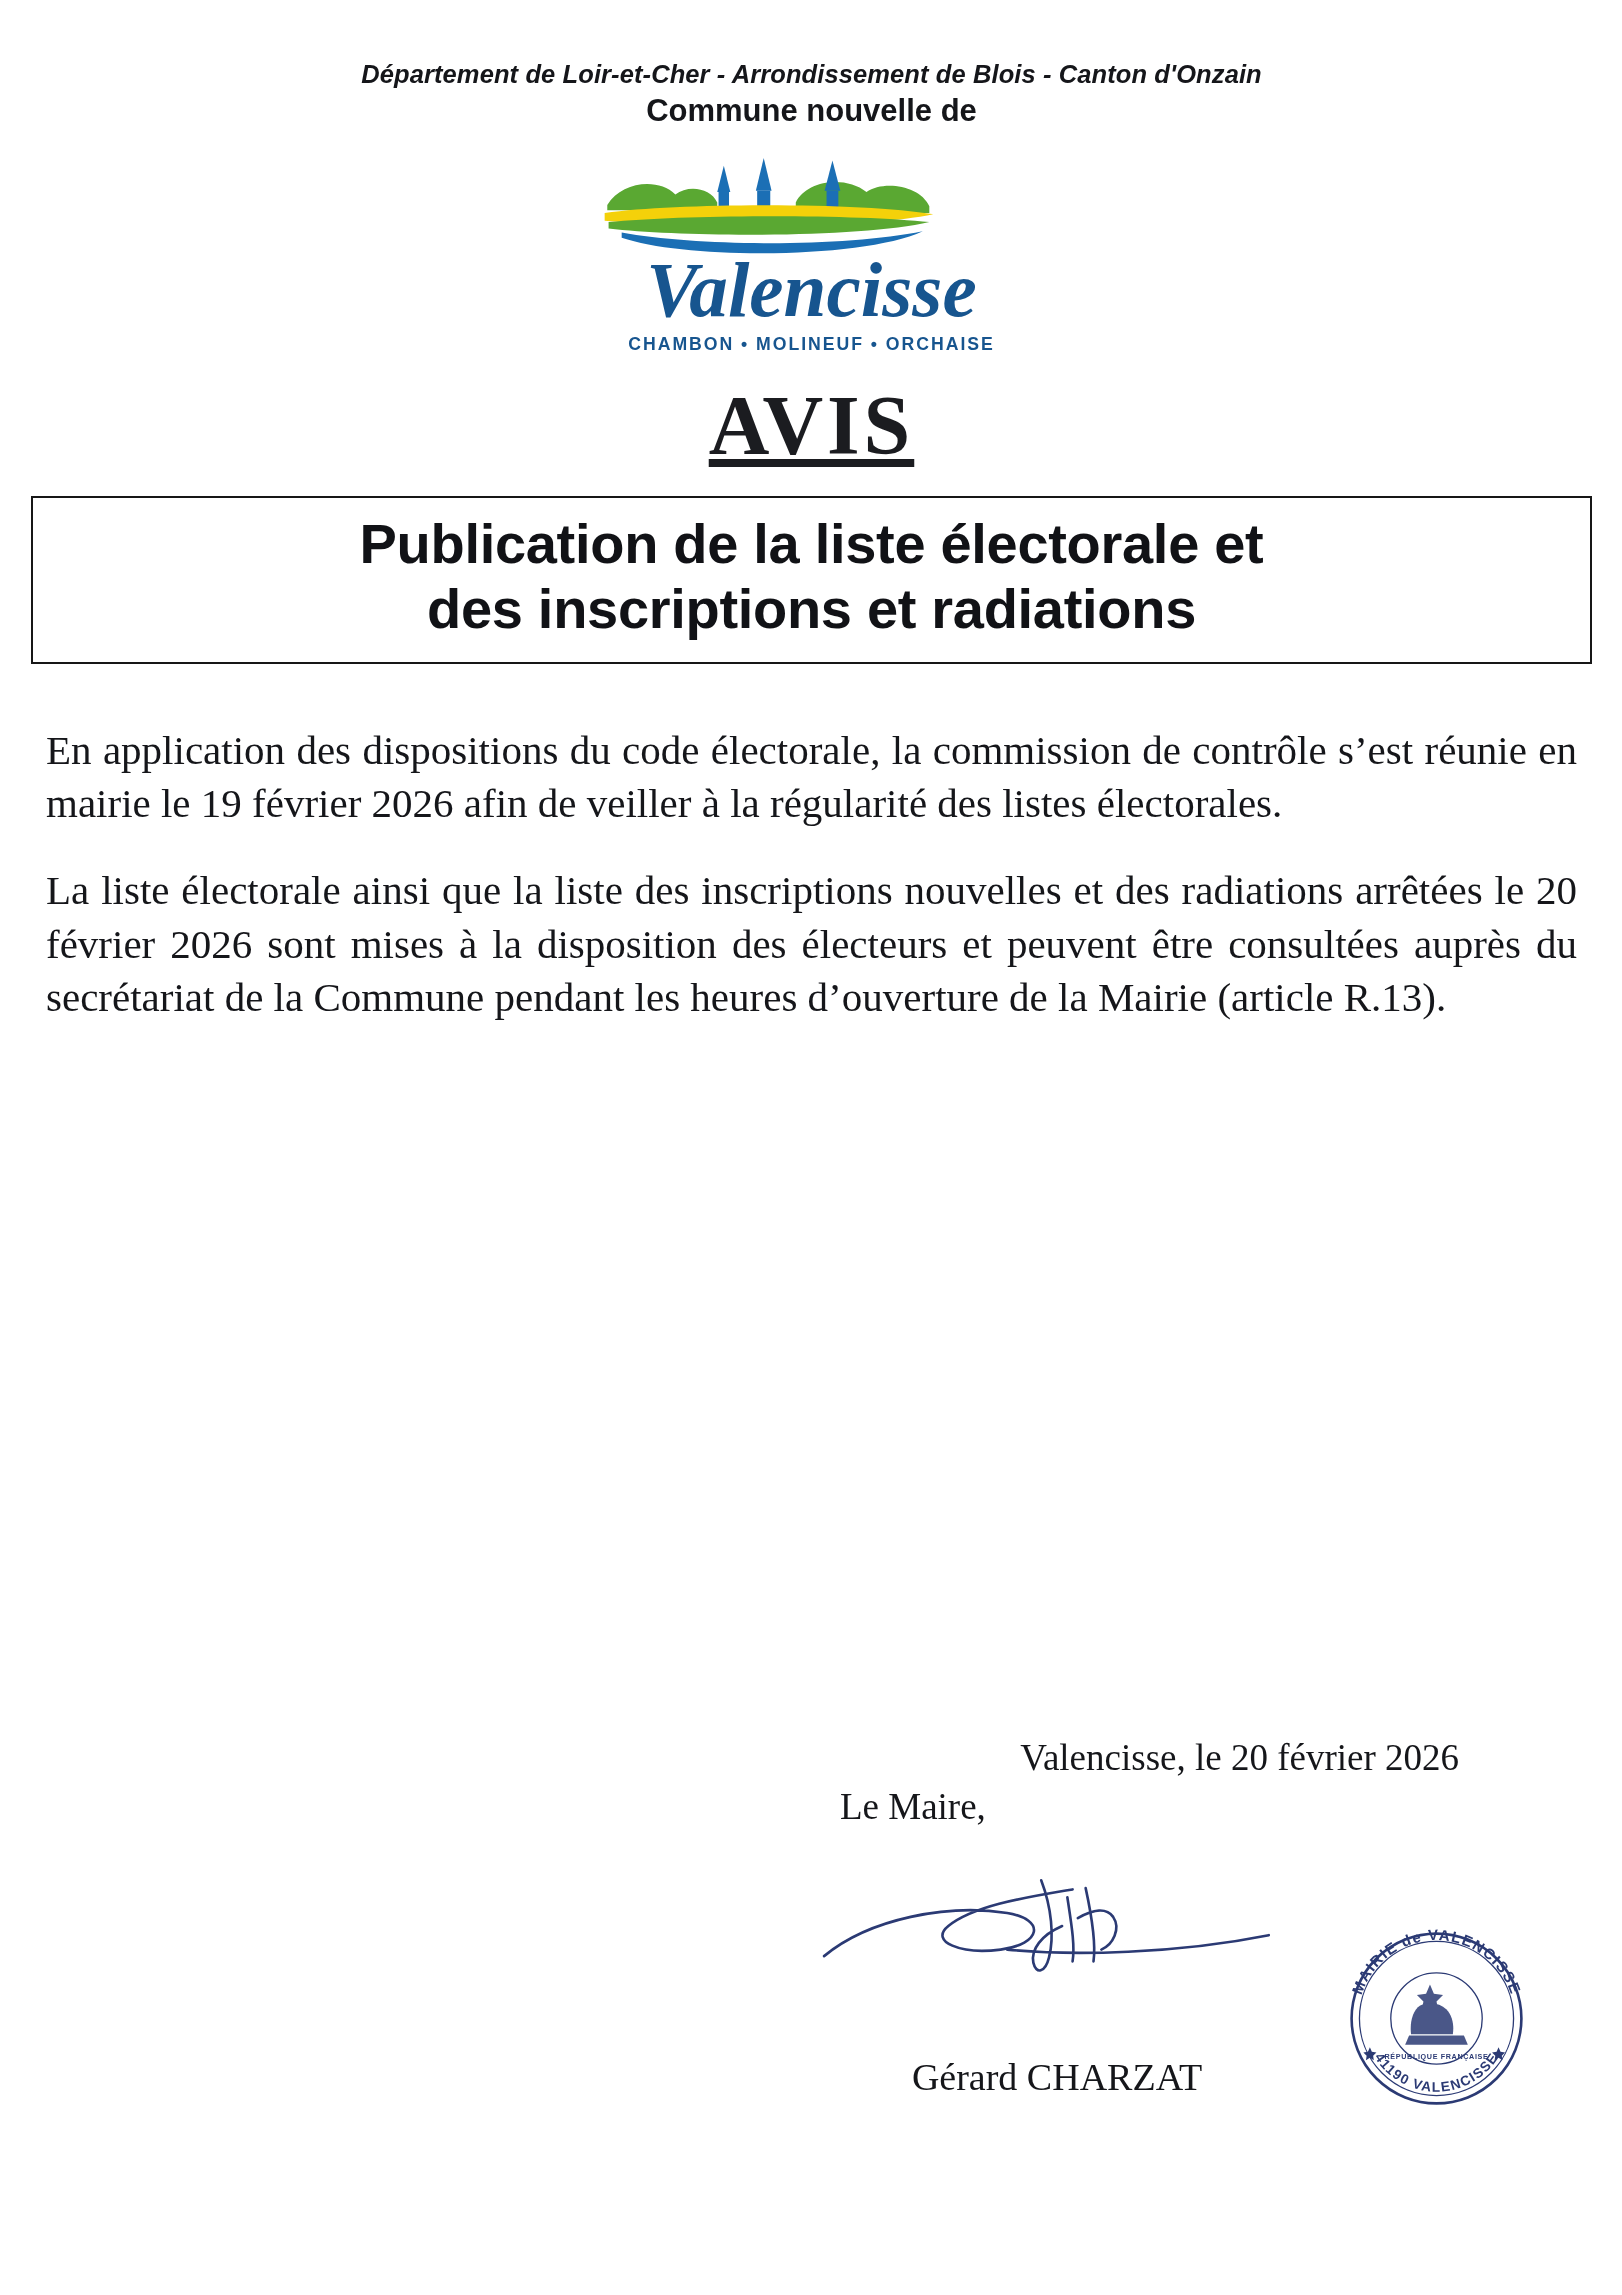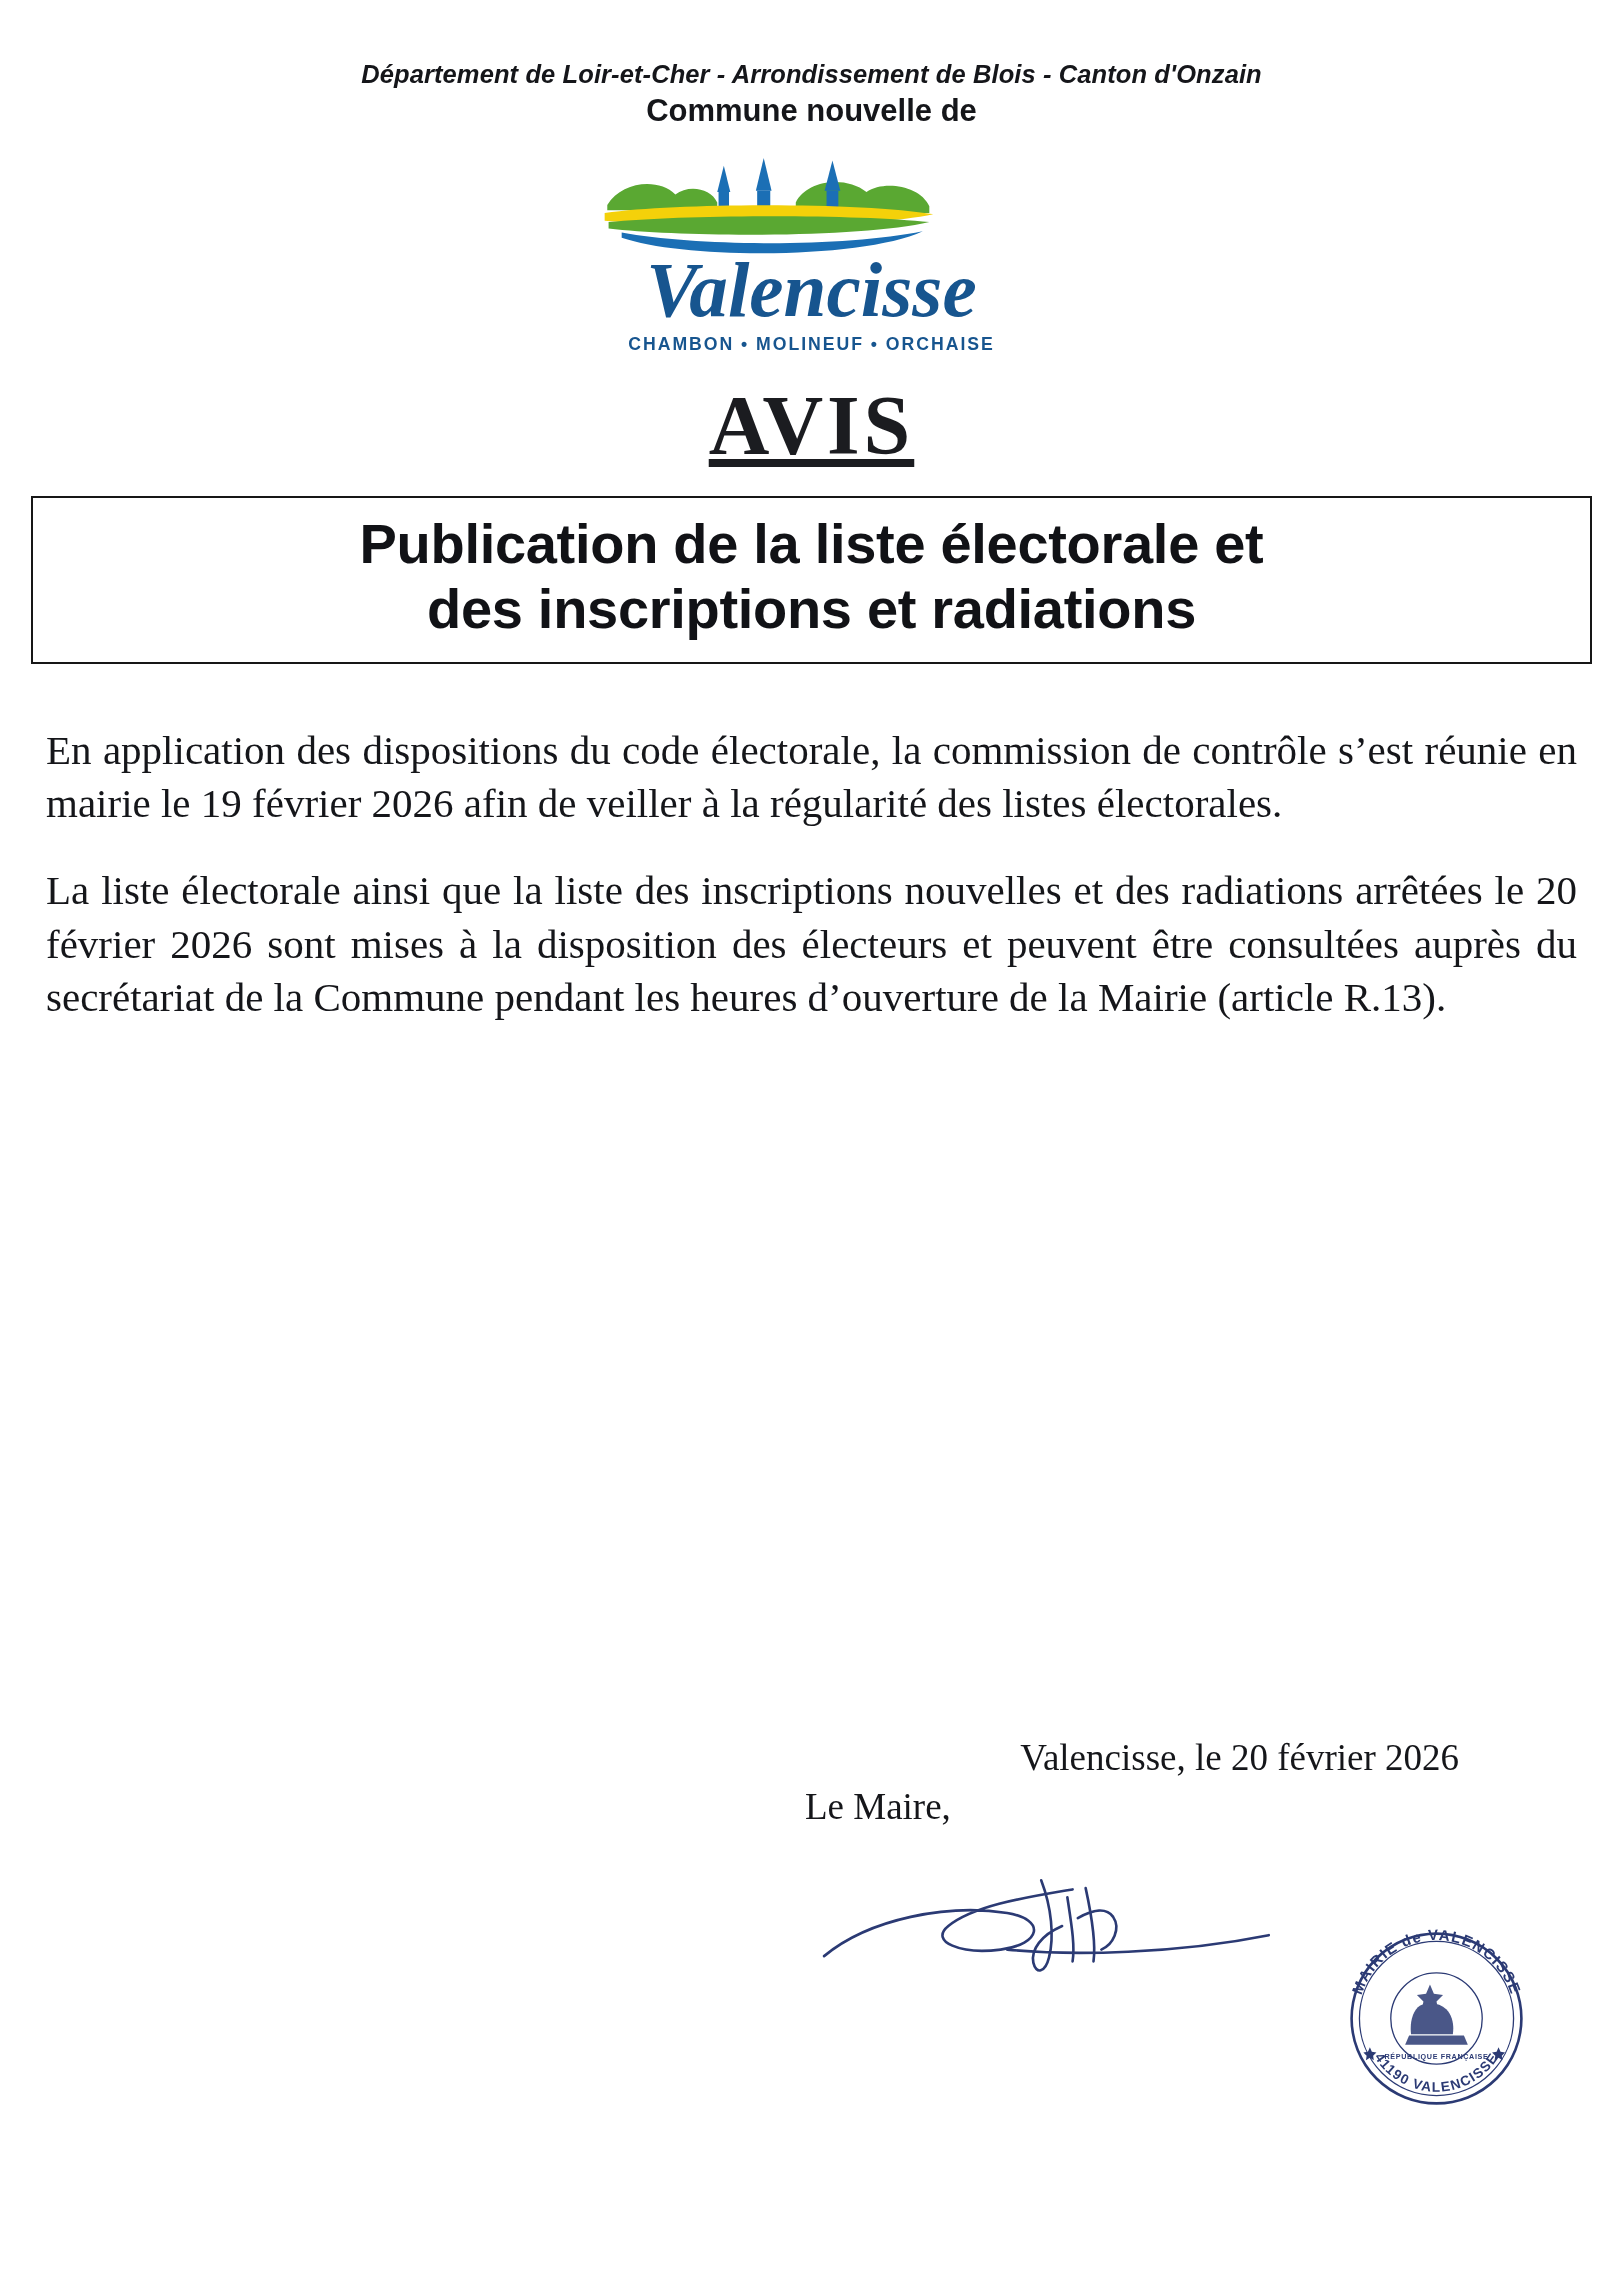--- a/index.html
+++ b/index.html
@@ -103,21 +103,21 @@
     position: absolute;
     left: 805px;
     top: 1734px;
     width: 654px;
     font-family: "Liberation Serif", serif;
     font-size: 37px;
     line-height: 1.30;
     color: #15161a;
   }
   .sig-place { white-space: nowrap; text-align: right; }
-  .sig-role { margin-top: 1.3px; }
+  .sig-role { margin-top: 1.3px; margin-left: 35px; }
 
   .signature-svg {
     position: absolute;
     left: 811px;
     top: 1858px;
   }
 
   .sig-name {
     position: absolute;
     left: 815px;
@@ -195,20 +195,21 @@
     <g fill="none" stroke="#2b3a74" stroke-width="4" stroke-linecap="round">
       <path d="M20 150 C 90 92, 210 70, 300 84 C 360 94, 352 132, 290 140 C 230 148, 180 128, 210 104 C 250 72, 330 60, 400 48"></path>
       <path d="M352 34 C 368 76, 372 120, 364 152 C 358 176, 344 178, 340 160 C 336 140, 352 118, 384 104"></path>
       <path d="M392 60 C 398 100, 404 134, 400 158"></path>
       <path d="M420 46 C 430 92, 436 130, 432 158"></path>
       <path d="M408 92 C 432 78, 452 76, 462 90 C 474 108, 462 132, 444 140"></path>
       <path d="M300 140 C 400 150, 560 146, 700 118"></path>
     </g>
   </svg>
 
+  <div class="sig-name">Gérard CHARZAT</div>
 
   <svg class="stamp" width="209" height="209" viewBox="0 0 320 320" xmlns="http://www.w3.org/2000/svg">
     <defs>
       <path id="arcTop" d="M 40 160 A 120 120 0 0 1 280 160"></path>
       <path id="arcBottom" d="M 48 160 A 112 112 0 0 0 272 160"></path>
     </defs>
     <circle cx="160" cy="160" r="130" fill="none" stroke="#2b3a74" stroke-width="4"></circle>
     <circle cx="160" cy="160" r="118" fill="none" stroke="#2b3a74" stroke-width="2"></circle>
     <circle cx="160" cy="160" r="70" fill="none" stroke="#2b3a74" stroke-width="2"></circle>
     <text font-family="'Liberation Sans', sans-serif" font-size="23" font-weight="bold" fill="#2b3a74" letter-spacing="2">

